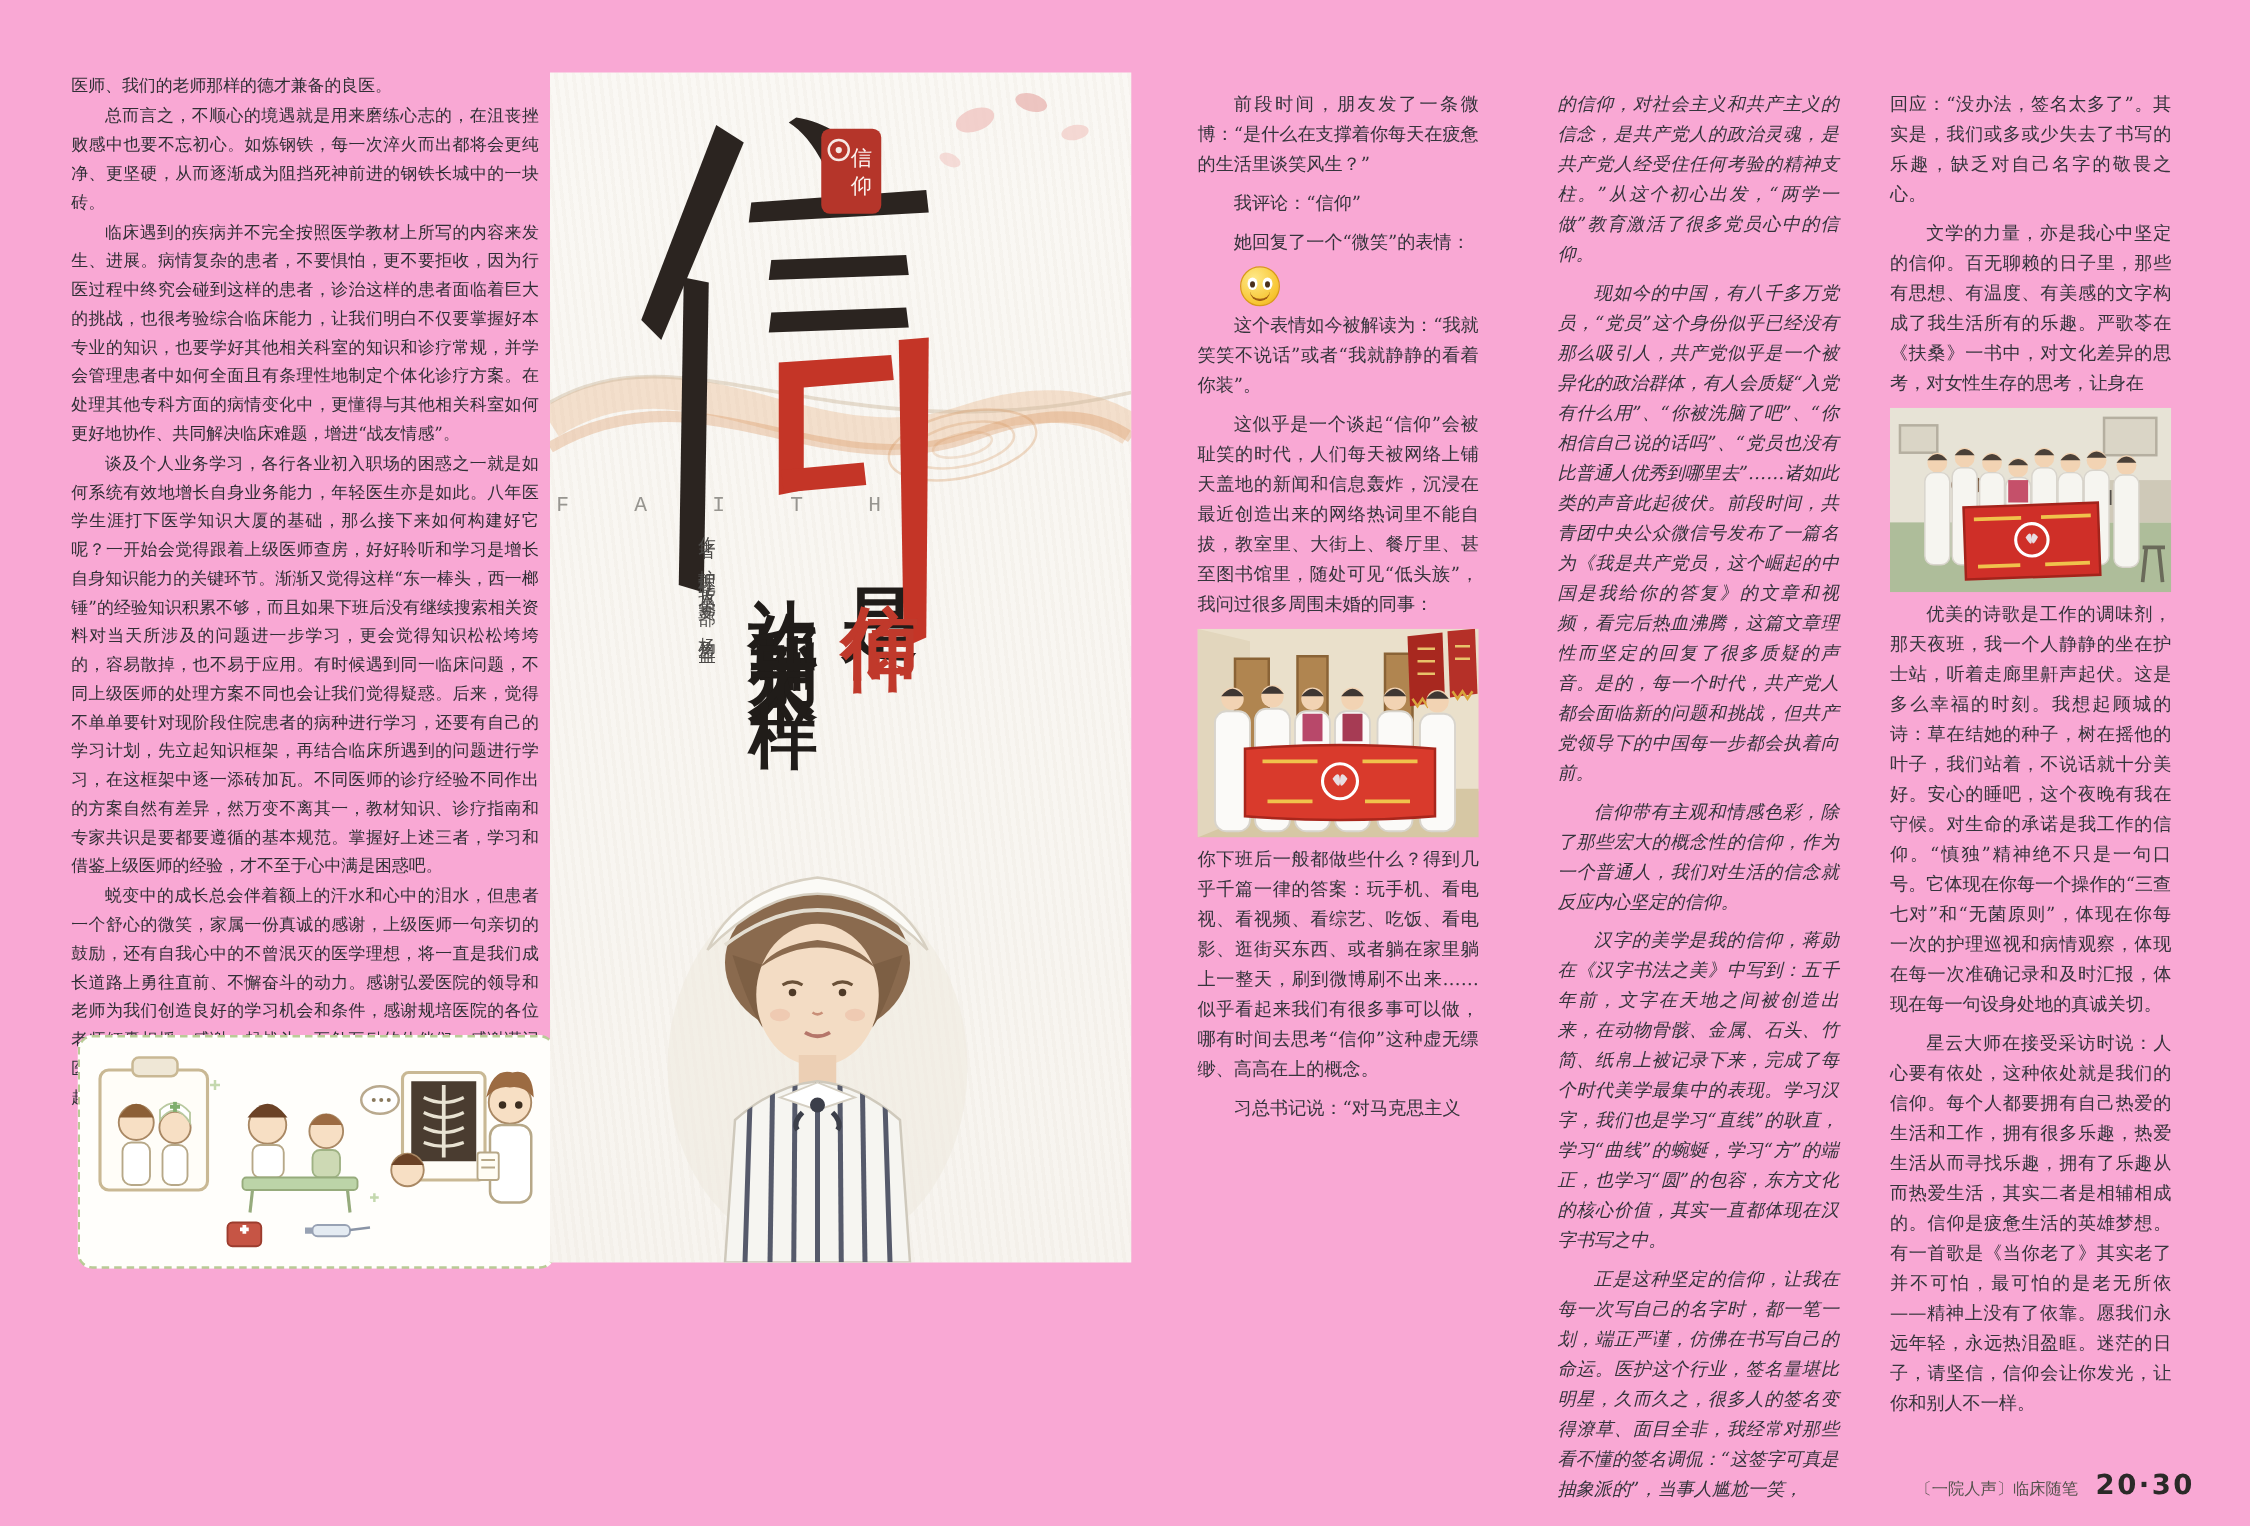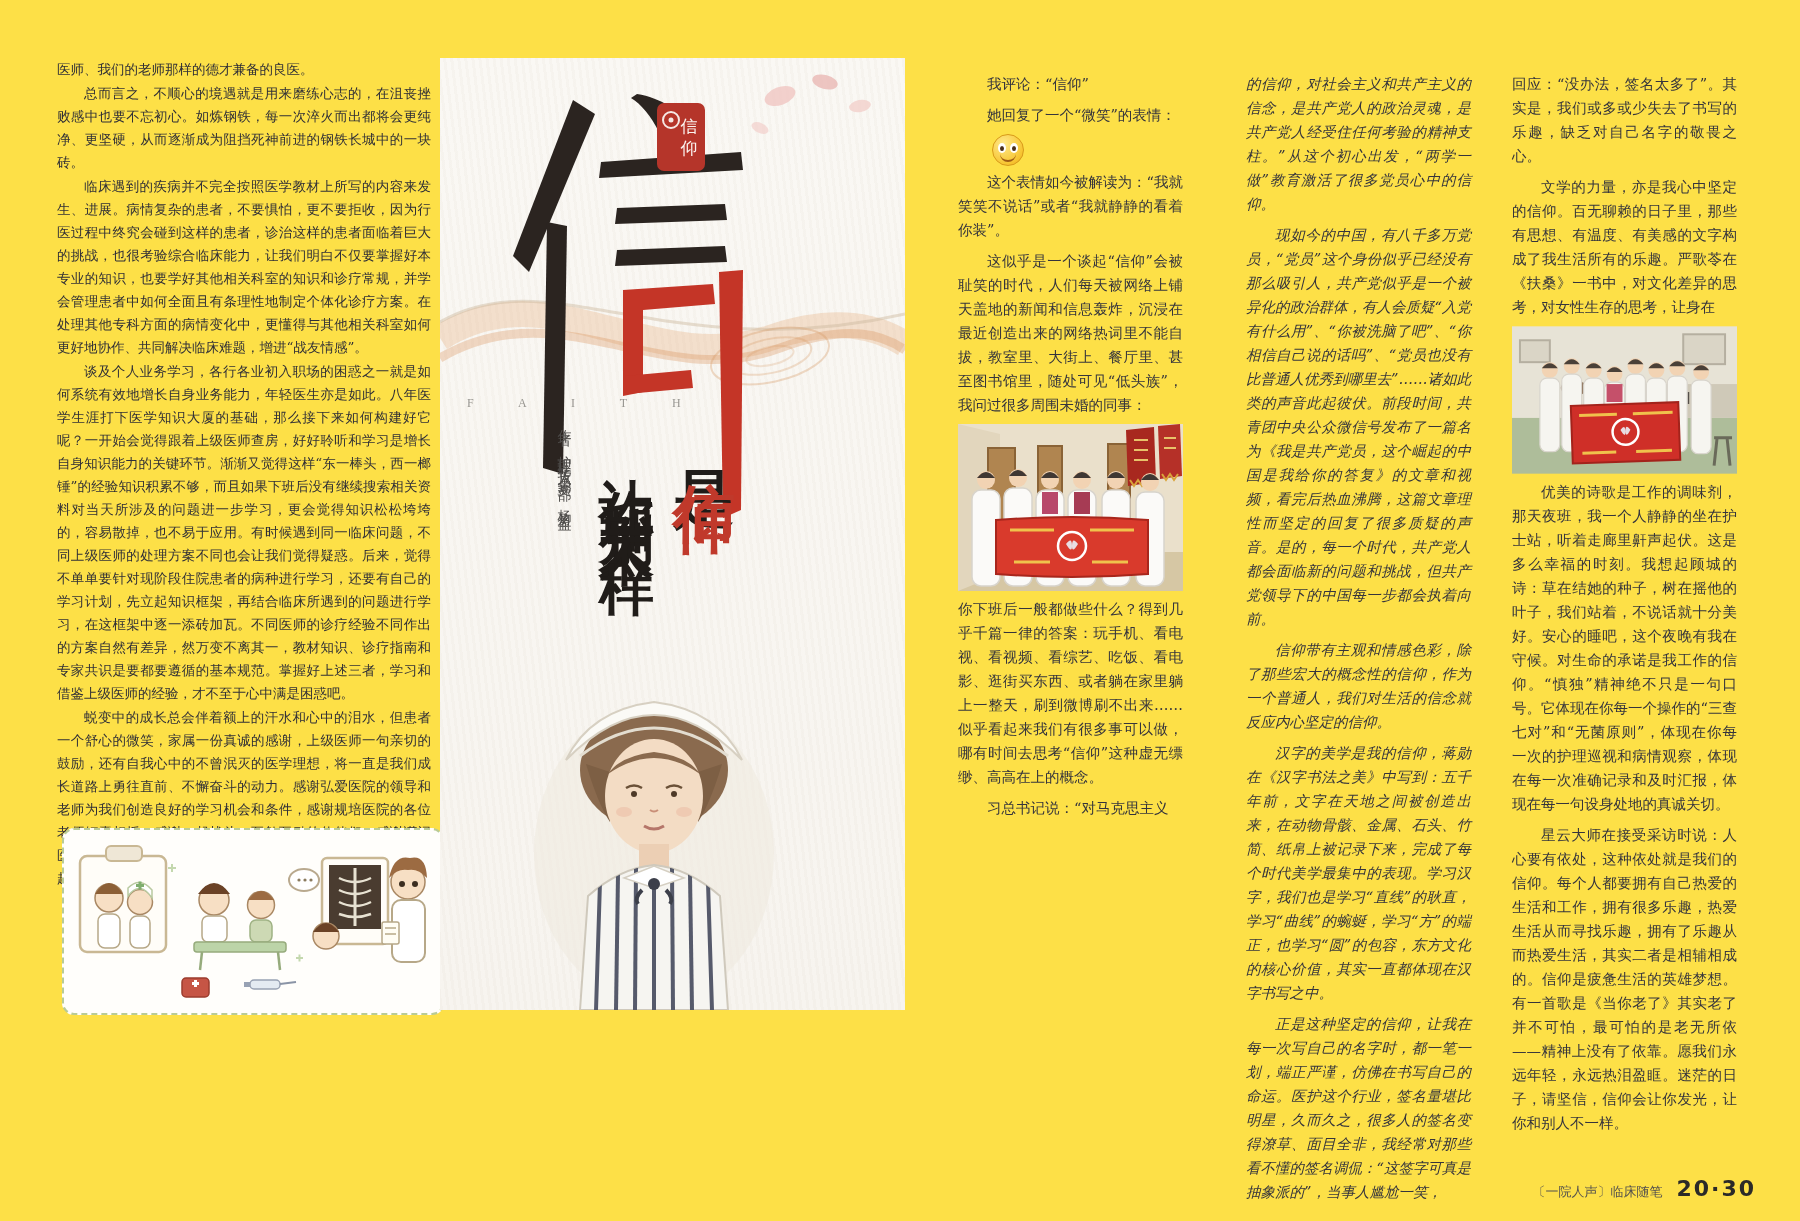--- a/index.html
+++ b/index.html
@@ -1,16 +1,16 @@
 <!DOCTYPE html>
 <html><head>
 <meta charset="utf-8">
 <style>
   html,body{margin:0;padding:0;background:#e8e8e8;}
-  #spread{position:relative;width:1800px;height:1221px;background:#fde047;overflow:hidden;
+  #spread{position:relative;width:1800px;height:1221px;background:#f9a8d4;overflow:hidden;
           font-family:"DejaVu Serif","Liberation Serif",serif;color:#35343c;}
   
   .colL{position:absolute;left:57px;top:58px;width:374px;font-size:13.5px;line-height:23px;
         text-align:justify;color:#302f36;}
   .colL p{margin:0 0 1px 0;text-indent:2em;}
   .colL p.noindent{text-indent:0;}
   .rcol{position:absolute;top:72px;width:225px;font-size:14.5px;line-height:24px;
         text-align:justify;color:#35343c;}
   .rcol p{margin:0 0 7px 0;text-indent:2em;}
   .rcol p.noindent{text-indent:0;}
@@ -23,22 +23,22 @@
   .emoji .eye{position:absolute;top:8px;width:8px;height:10px;background:#fff;border-radius:50%;}
   .emoji .eye:before{content:"";position:absolute;left:2px;top:3px;width:4px;height:5px;background:#4a2e1a;border-radius:50%;}
   .emoji .eL{left:5px;} .emoji .eR{right:5px;}
   .emoji .smile{position:absolute;left:7px;top:16px;width:16px;height:9px;border:2px solid #a05c14;
          border-top:none;border-left:none;border-right:none;border-radius:0 0 10px 10px;}
   
   #art{position:absolute;left:440px;top:58px;width:465px;height:952px;
        background:
          repeating-linear-gradient(83deg,rgba(220,212,198,.12) 0 3px,rgba(255,255,255,0) 3px 7px),
          linear-gradient(180deg,#faf8f4,#f7f4ef);}
-  #art .faith{position:absolute;left:27px;top:338px;font-family:Liberation Serif, serif;
-       font-size:12px;color:#979590;letter-spacing:21px;white-space:nowrap;}
+  #art .faith{position:absolute;left:5px;top:338px;font-family:Liberation Mono, monospace;
+       font-size:17px;color:#979590;letter-spacing:21px;white-space:nowrap;}
   .vtitle{writing-mode:vertical-rl;text-orientation:upright;position:absolute;font-weight:700;color:#201c19;}
   #t1{left:222px;top:362px;font-size:62px;letter-spacing:13px;}
   #t1 .red{color:#c0392b;}
   #t2{left:150px;top:376px;font-size:55px;letter-spacing:12px;}
   #author{writing-mode:vertical-rl;text-orientation:upright;position:absolute;left:116px;top:360px;
           font-size:14px;color:#4c4a48;letter-spacing:4px;}
   
   #cartoon{position:absolute;left:62px;top:828px;width:378px;height:183px;border:2px dashed #b9cb96;
            border-radius:12px;background:#fffefb;}
   
@@ -196,20 +196,21 @@
           <line x1="162" y1="230" x2="164" y2="366"></line>
         <line x1="180" y1="238" x2="184" y2="366"></line>
       </g>
       <path d="M96,234 L126,222 L156,234 L126,244 Z" fill="#fff" stroke="#d5cfc2" stroke-width="1.5"></path>
       <circle cx="126" cy="240" r="6" fill="#3c3f4a"></circle>
       <path d="M114,246 q-8,8 -4,14 M138,246 q8,8 4,14" stroke="#3c3f4a" stroke-width="4" fill="none"></path>
     </svg>
   </div>
 
   <div class="rcol" id="rcol1">
+    <p>前段时间，朋友发了一条微博：“是什么在支撑着你每天在疲惫的生活里谈笑风生？”</p>
     <p>我评论：“信仰”</p>
     <p>她回复了一个“微笑”的表情：</p>
     <div class="emoji">
         <span class="eye eL"></span>
         <span class="eye eR"></span>
         <span class="smile"></span>
       </div>
     <p>这个表情如今被解读为：“我就笑笑不说话”或者“我就静静的看着你装”。</p>
     <p>这似乎是一个谈起“信仰”会被耻笑的时代，人们每天被网络上铺天盖地的新闻和信息轰炸，沉浸在最近创造出来的网络热词里不能自拔，教室里、大街上、餐厅里、甚至图书馆里，随处可见“低头族”，我问过很多周围未婚的同事：</p>
 

